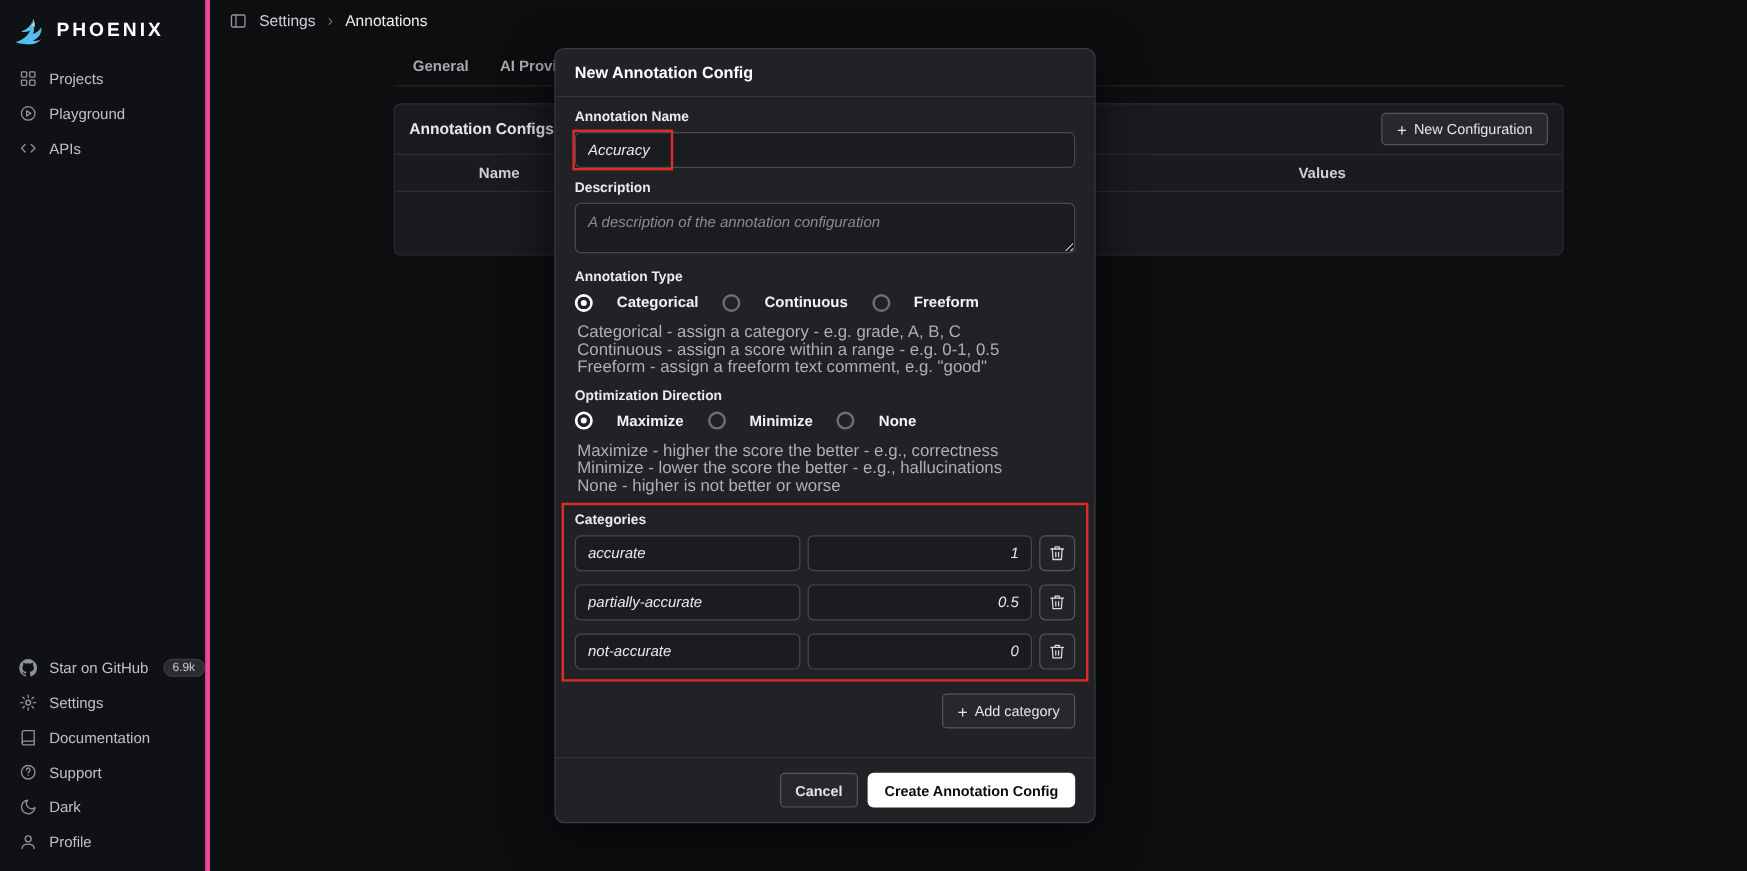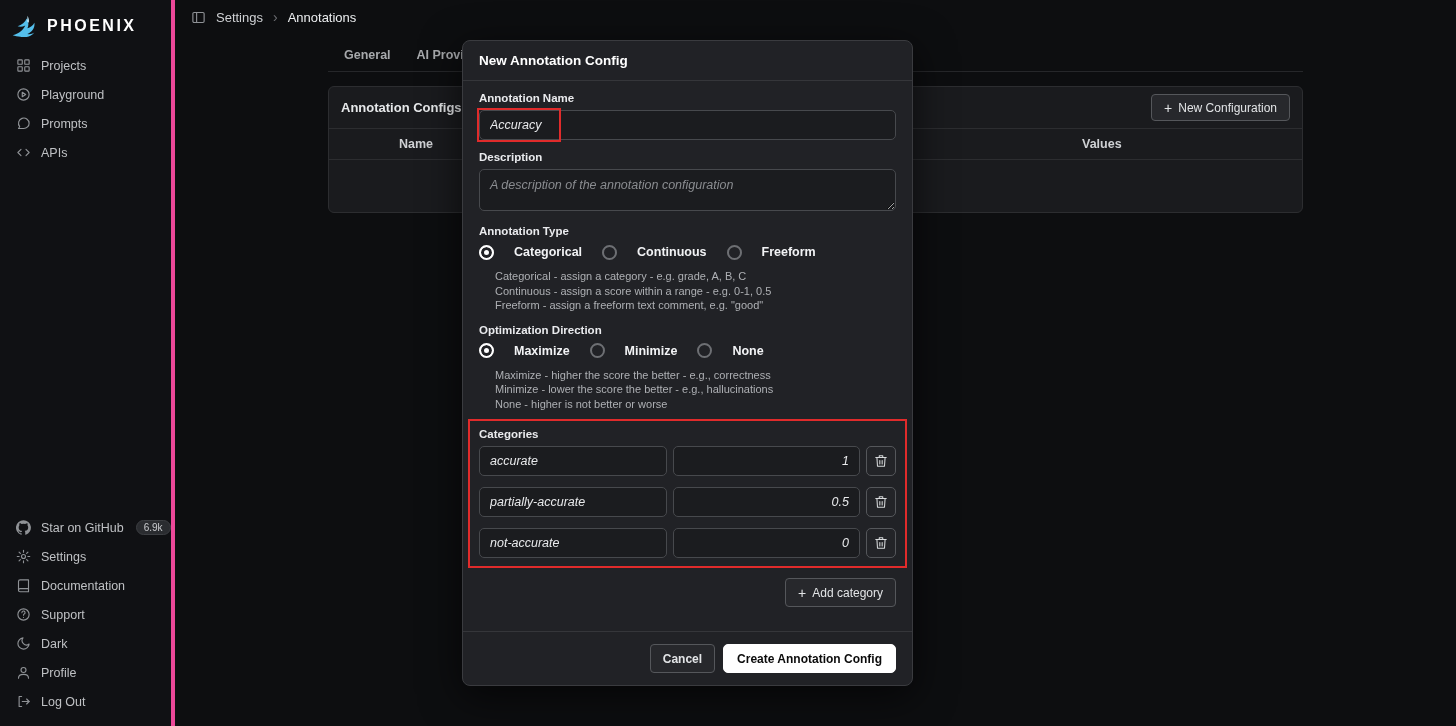--- a/index.html
+++ b/index.html
@@ -89,21 +89,21 @@
   .text-input::placeholder { color:#8a8c90; font-style:italic; }
   .name-wrap { position:relative; }
   .hl-box { position:absolute; border:2px solid #e02b2b; pointer-events:none; z-index:3; }
   .hl-name { left:-2px; top:-2px; width:84px; height:34px; }
 
   .radio-row { display:flex; align-items:center; gap:20px; margin:2px 0 8px; height:18px; }
   .radio { display:flex; align-items:center; gap:20px; font-size:12.5px; font-weight:bold; color:#f2f3f5; cursor:pointer; }
   .radio-circle { width:15px; height:15px; border-radius:50%; border:2px solid #6d6f73; flex:none; }
   .radio.selected .radio-circle { border:2px solid #fff; background:#fff; box-shadow:inset 0 0 0 3px #212226; }
 
-  .help { font-size:11px; line-height:14.5px; color:#aeb0b4; margin:0 16px 6px; }
+  .help { font-size:14px; line-height:14.5px; color:#aeb0b4; margin:0 2px 6px; }
 
   .cat-box { margin:8px -11px 0; border:2px solid #e02b2b; padding:4px 9px 8px; }
   .cat-row { display:flex; align-items:center; gap:6px; margin-bottom:11px; }
   .cat-row:last-child { margin-bottom:0; }
   .cat-name { flex:1; }
   .cat-value { flex:1; text-align:right; }
   .icon-btn {
     width:30px; height:30px; flex:none; display:flex; align-items:center; justify-content:center;
     background:#232428; border:1px solid #55575b; border-radius:5px; color:#d8dadc; cursor:pointer;
   }
@@ -155,28 +155,20 @@
           <svg viewBox="0 0 24 24" class="stroke-icon">
             <circle cx="12" cy="12" r="9"></circle>
             <path d="M10 8.5l5.5 3.5L10 15.5z"></path>
           </svg>
         </span>
       <span>Playground</span>
     </div>
     <div class="nav-item">
       <span class="icon">
           <svg viewBox="0 0 24 24" class="stroke-icon">
-            <path d="M21 11.5a8.5 8.5 0 0 1-8.5 8.5H4l1.9-2.9A8.5 8.5 0 1 1 21 11.5z"></path>
-          </svg>
-        </span>
-      <span>Prompts</span>
-    </div>
-    <div class="nav-item">
-      <span class="icon">
-          <svg viewBox="0 0 24 24" class="stroke-icon">
             <polyline points="8 7 3 12 8 17"></polyline>
             <polyline points="16 7 21 12 16 17"></polyline>
           </svg>
         </span>
       <span>APIs</span>
     </div>
 
     <div class="sidebar-spacer"></div>
 
     <div class="nav-item">
@@ -225,30 +217,20 @@
       <span>Dark</span>
     </div>
     <div class="nav-item">
       <span class="icon">
           <svg viewBox="0 0 24 24" class="stroke-icon">
             <circle cx="12" cy="8" r="4"></circle>
             <path d="M4 21c0-4 3.6-6 8-6s8 2 8 6"></path>
           </svg>
         </span>
       <span>Profile</span>
-    </div>
-    <div class="nav-item">
-      <span class="icon">
-          <svg viewBox="0 0 24 24" class="stroke-icon">
-            <path d="M9 4H5v16h4"></path>
-            <line x1="10" y1="12" x2="21" y2="12"></line>
-            <polyline points="17 8 21 12 17 16"></polyline>
-          </svg>
-        </span>
-      <span>Log Out</span>
     </div>
   </div>
 
   <div class="main">
     <div class="topbar">
       <span class="icon">
           <svg viewBox="0 0 24 24" class="stroke-icon">
             <rect x="3" y="4" width="18" height="16" rx="2"></rect>
             <line x1="9" y1="4" x2="9" y2="20"></line>
           </svg>

